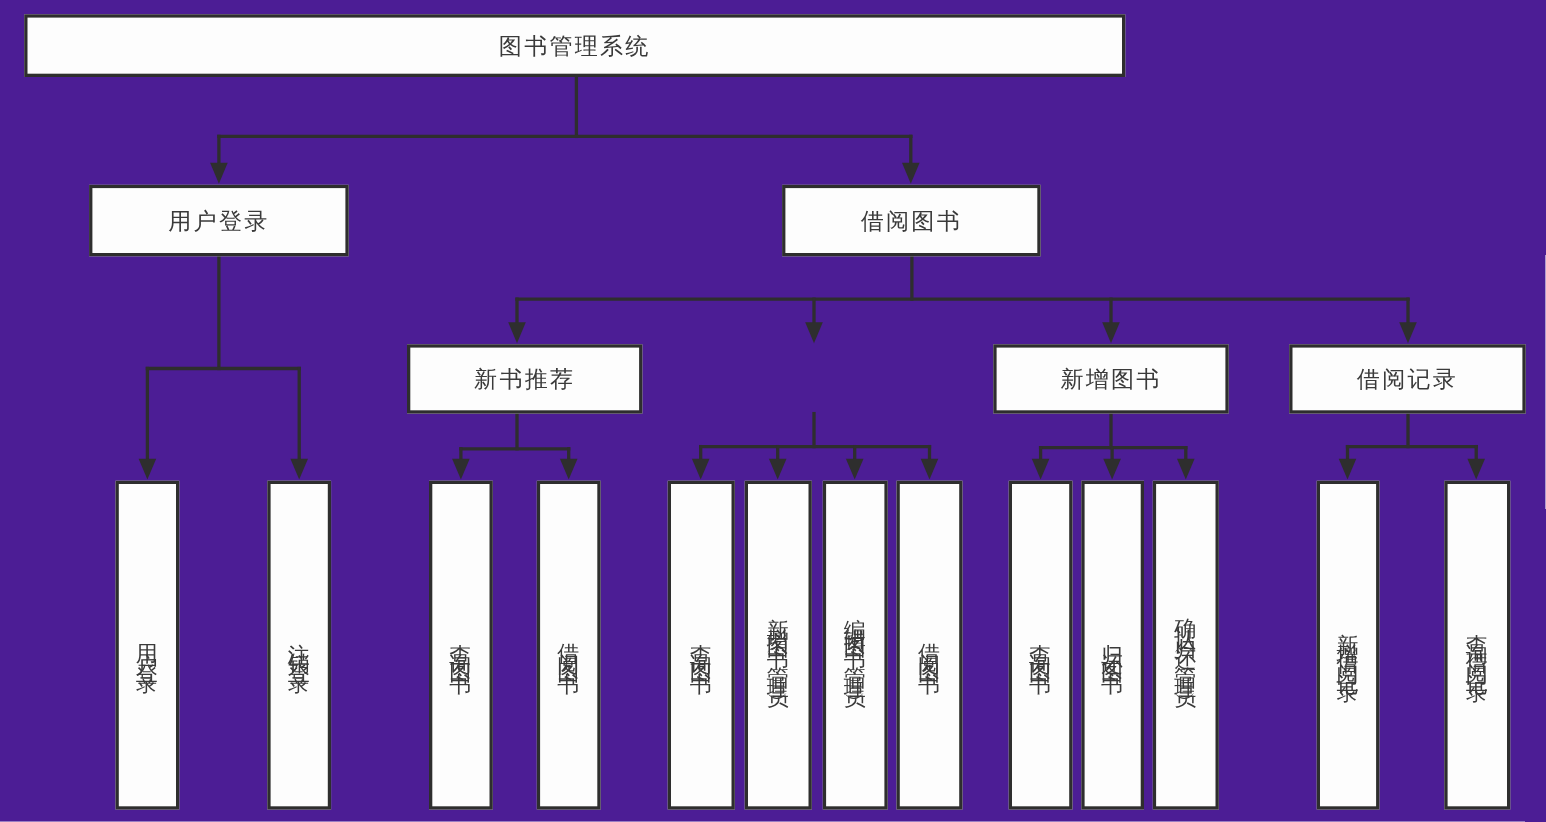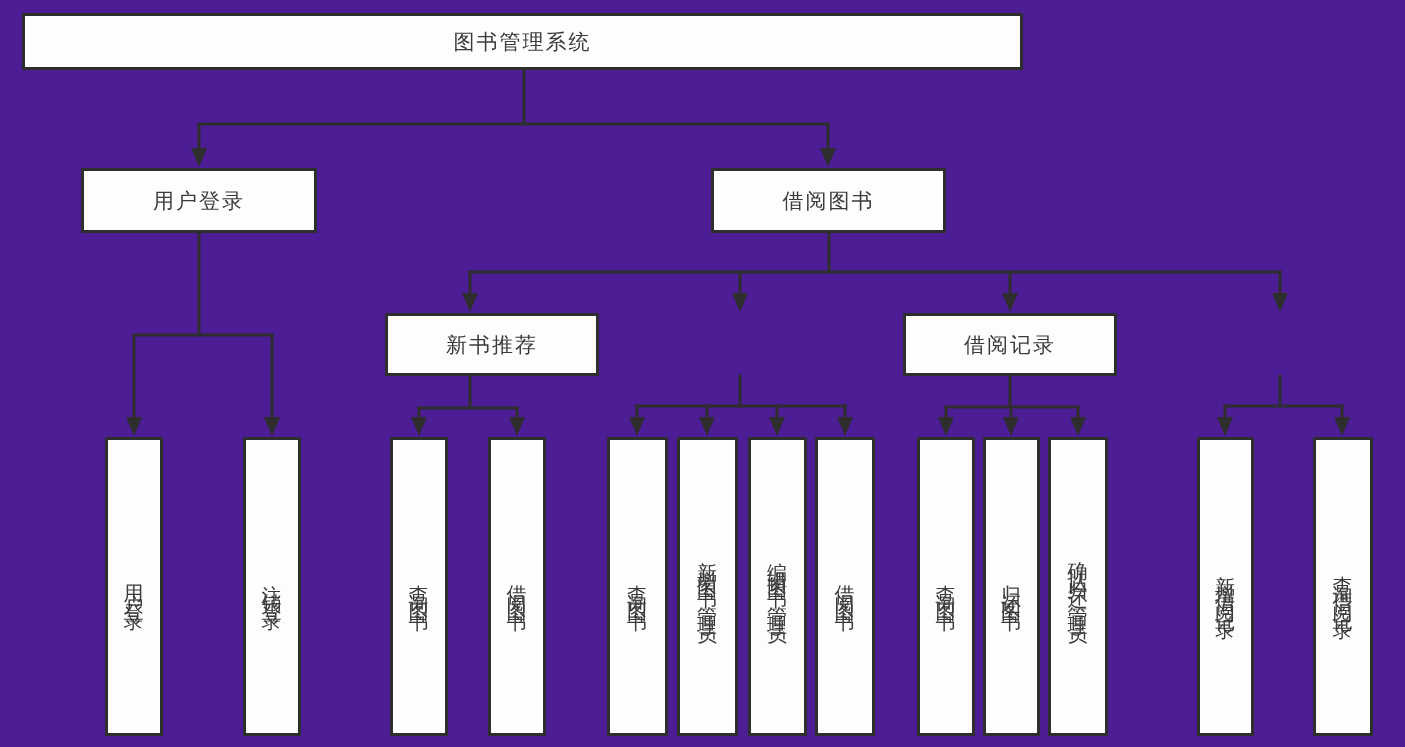--- a/index.html
+++ b/index.html
@@ -137,24 +137,27 @@
     <span>图书管理系统</span>
   </div>
 
   <div class="node hnode" style="left:81px;top:168px;width:236px;height:65px">
     <span>用户登录</span>
   </div>
   <div class="node hnode" style="left:711px;top:168px;width:235px;height:65px">
     <span>借阅图书</span>
   </div>
 
-  <div class="node hnode" style="left:385px;top:313px;width:214px;height:63px">
+  <div class="node hnode" style="left:370px;top:313px;width:214px;height:63px">
     <span>新书推荐</span>
   </div>
   <div class="node hnode" style="left:903px;top:313px;width:214px;height:63px">
+    <span>新增图书</span>
+  </div>
+  <div class="node hnode" style="left:1172px;top:313px;width:215px;height:63px">
     <span>借阅记录</span>
   </div>
 
   <div class="node vnode" style="left:105px;top:437px;width:58px;height:299px">
     <span class="vtext">用户登录</span>
   </div>
   <div class="node vnode" style="left:243px;top:437px;width:58px;height:299px">
     <span class="vtext">注销登录</span>
   </div>
 

